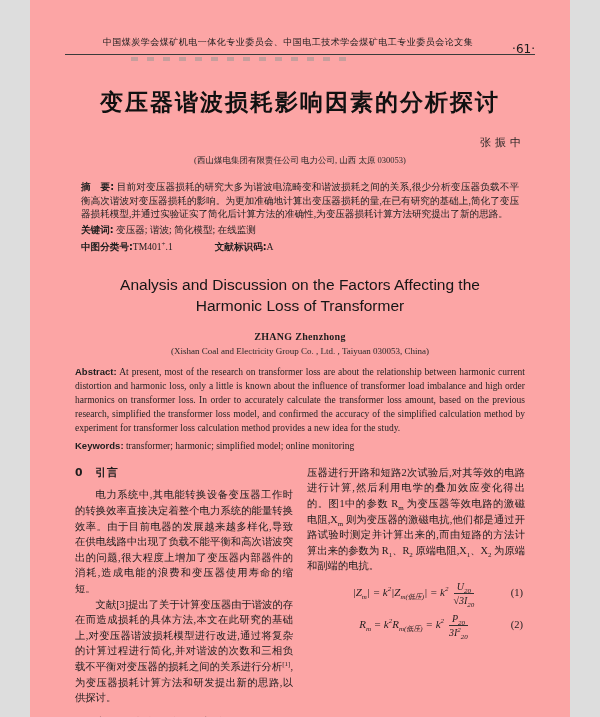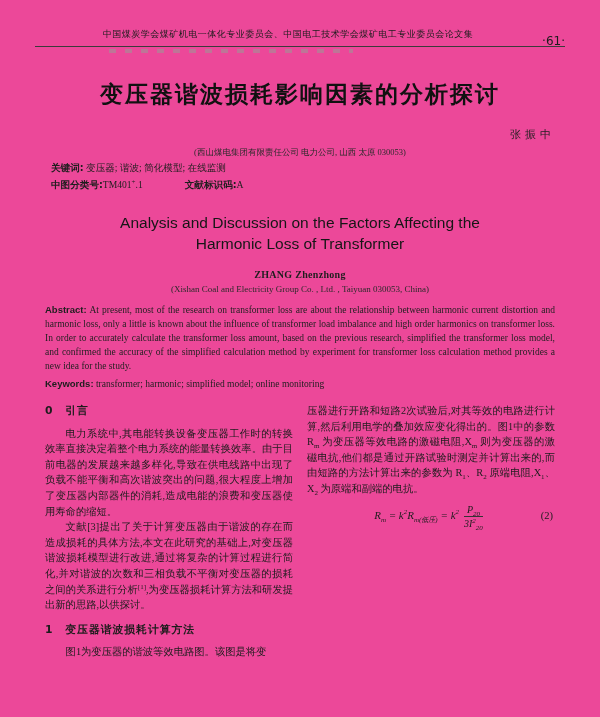--- a/index.html
+++ b/index.html
@@ -1,24 +1,24 @@
 <!DOCTYPE html>
 <html><head>
 <meta charset="utf-8">
 <style>
   html,body{margin:0;padding:0;background:#ddd;}
   .page{
     position:relative;
-    width:600px;height:717px;
+    width:540px;height:717px;
     margin:0 auto;
-    background:#ec4899;
+    background:#fca5a5;
     color:#1e1e1e;
     font-family:"Liberation Serif","DejaVu Serif",serif;
     box-sizing:border-box;
-    padding:28px 45px 0 45px;
+    padding:36px 45px 0 45px;
     overflow:hidden;
   }
   
   .runhead{position:relative;margin:0 -10px;}
   .runhead-line{
     text-align:center;
     font-size:9px;letter-spacing:.5px;color:#1c1c1c;
     font-family:"DejaVu Sans","Liberation Sans",sans-serif;
     padding:0 34px 0 10px;
   }
@@ -104,20 +104,21 @@
     <div class="runhead-line">中国煤炭学会煤矿机电一体化专业委员会、中国电工技术学会煤矿电工专业委员会论文集</div>
     <div class="runhead-pageno">·61·</div>
     <hr class="runhead-rule">
     <div class="smudge"></div>
   </div>
 
   <div class="title-cn">变压器谐波损耗影响因素的分析探讨</div>
   <div class="author-cn">张振中</div>
   <div class="affil-cn">(西山煤电集团有限责任公司 电力公司, 山西 太原 030053)</div>
 
+  <p class="abs-cn"><span class="lbl-hei">摘　要:</span> <span>目前对变压器损耗的研究大多为谐波电流畸变和谐波损耗之间的关系,很少分析变压器负载不平衡高次谐波对变压器损耗的影响。为更加准确地计算出变压器损耗的量,在已有研究的基础上,简化了变压器损耗模型,并通过实验证实了简化后计算方法的准确性,为变压器损耗计算方法研究提出了新的思路。</span></p>
 
   <div class="kw-cn"><span class="lbl-hei">关键词:</span> <span>变压器; 谐波; 简化模型; 在线监测</span></div>
 
   <div class="clc-row">
     <span><span class="lbl-hei">中图分类号:</span><span>TM401<sup>+</sup>.1</span></span>
     <span><span class="lbl-hei">文献标识码:</span><span>A</span></span>
   </div>
 
   <div class="title-en">Analysis and Discussion on the Factors Affecting the Harmonic Loss of Transformer</div>
   <div class="author-en">ZHANG Zhenzhong</div>
@@ -133,20 +134,27 @@
       <div class="sec-heading">0　引言</div>
       <p class="para">电力系统中,其电能转换设备变压器工作时的转换效率直接决定着整个电力系统的能量转换效率。由于目前电器的发展越来越多样化,导致在供电线路中出现了负载不能平衡和高次谐波突出的问题,很大程度上增加了变压器内部器件的消耗,造成电能的浪费和变压器使用寿命的缩短。</p>
       <p class="para">文献[3]提出了关于计算变压器由于谐波的存在而造成损耗的具体方法,本文在此研究的基础上,对变压器谐波损耗模型进行改进,通过将复杂的计算过程进行简化,并对谐波的次数和三相负载不平衡对变压器的损耗之间的关系进行分析<sup>[1]</sup>,为变压器损耗计算方法和研发提出新的思路,以供探讨。</p>
       <div class="sec-heading second">1　变压器谐波损耗计算方法</div>
       <p class="para">图1为变压器的谐波等效电路图。该图是将变</p>
     </div>
 
     <div class="col">
       <p class="para cont">压器进行开路和短路2次试验后,对其等效的电路进行计算,然后利用电学的叠加效应变化得出的。图1中的参数 R<sub>m</sub> 为变压器等效电路的激磁电阻,X<sub>m</sub> 则为变压器的激磁电抗,他们都是通过开路试验时测定并计算出来的,而由短路的方法计算出来的参数为 R<sub>1</sub>、R<sub>2</sub> 原端电阻,X<sub>1</sub>、X<sub>2</sub> 为原端和副端的电抗。</p>
 
+      <div class="formula-row">
+        <span>|Z<sub>m</sub>| = k<sup>2</sup>|Z<sub>m(低压)</sub>| = k<sup>2</sup><span class="frac">
+              <span class="num">U<sub>20</sub></span>
+              <span class="den">√3I<sub>20</sub></span>
+            </span></span>
+        <span class="fnum">(1)</span>
+      </div>
 
       <div class="formula-row">
         <span>R<sub>m</sub> = k<sup>2</sup>R<sub>m(低压)</sub> = k<sup>2</sup><span class="frac">
               <span class="num">P<sub>20</sub></span>
               <span class="den">3I<sup>2</sup><sub>20</sub></span>
             </span></span>
         <span class="fnum">(2)</span>
       </div>
     </div>
 

